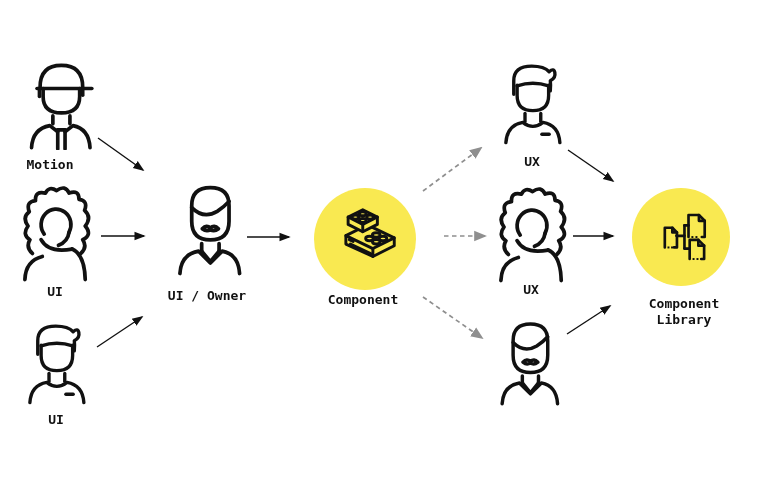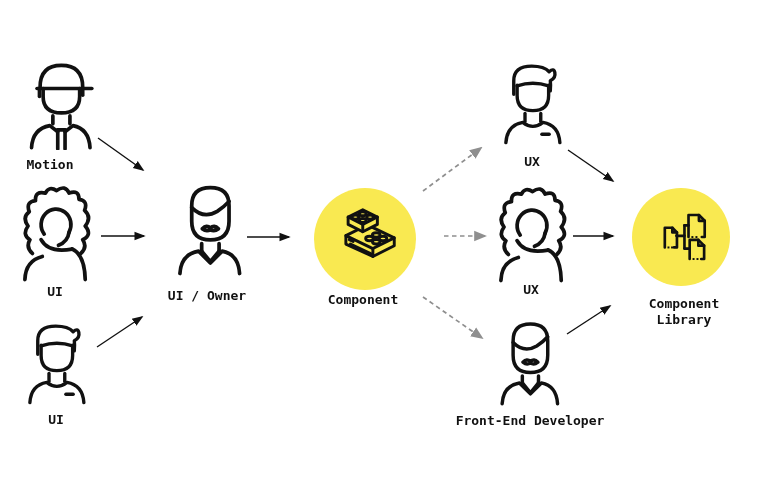--- a/index.html
+++ b/index.html
@@ -165,21 +165,20 @@
     <svg class="avatar" viewBox="0 0 64 78">
       <path d="M16.5,34 V21.5 Q16.5,7 31.5,7 Q46.5,7 46.5,21.5 V34 Q46.5,49 31.5,49 Q16.5,49 16.5,34 Z"></path>
       <path d="M16.5,23 Q26,32.5 37,26 Q42.5,22.5 46.5,18"></path>
       <path d="M25,40 Q28.5,36.5 31.5,39.5 Q34.5,36.5 38,40 Q34.5,42.8 31.5,40.6 Q28.5,42.8 25,40 Z"></path>
       <path d="M24.5,52 V58"></path>
         <path d="M38.5,52 V58"></path>
       <path d="M7,76 Q8,60.5 22,58 L31.5,67.5 L41,58 Q54,60.5 55,76"></path>
       <path d="M24.5,58 L31.5,66.5 L38.5,58"></path>
     </svg>
   </div>
-  <div class="label" style="left:530px;top:413px">Front-End Developer</div>
 
   <div class="bubble" style="left:632px;top:188px;width:98px;height:98px">
     <svg class="glyph files" viewBox="0 0 64 64" width="74" height="74">
       <path d="M28,31 H35"></path>
         <path d="M35,22 V42"></path>
         <path d="M35,22 H38.5"></path>
         <path d="M35,42 H39"></path>
       <path d="M18,41 V24 H24.5 L28.5,28 V41 H26"></path>
       <path d="M24.5,24 V28 H28.5"></path>
       <rect class="dot" x="20.3" y="40.2" width="1.7" height="1.7"></rect>

